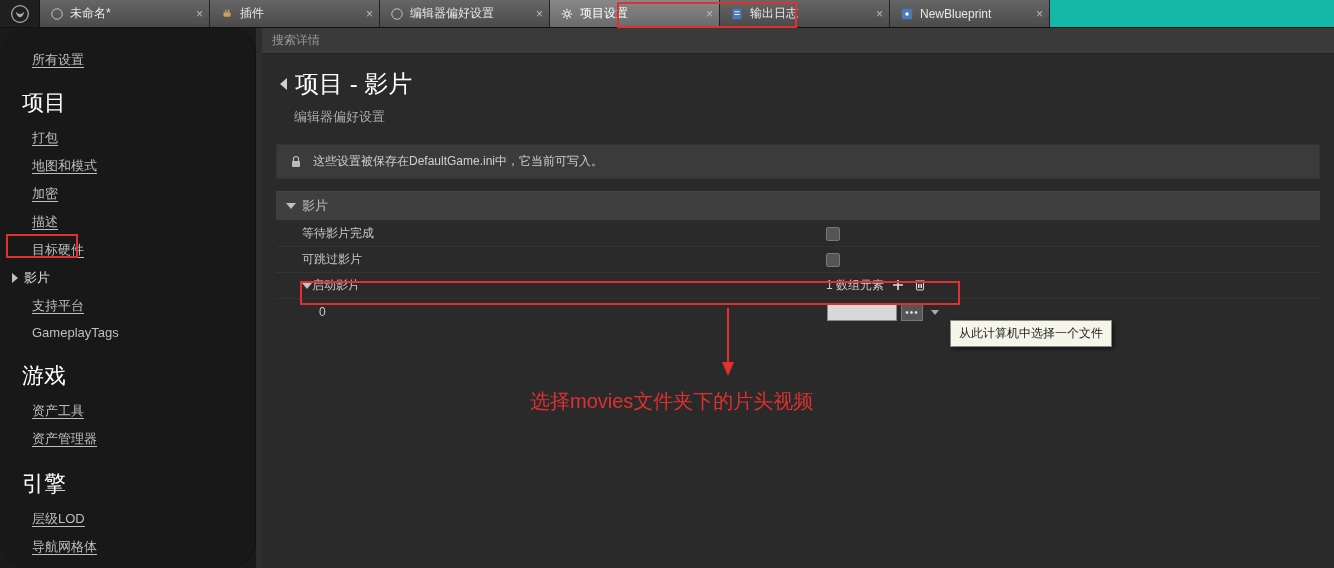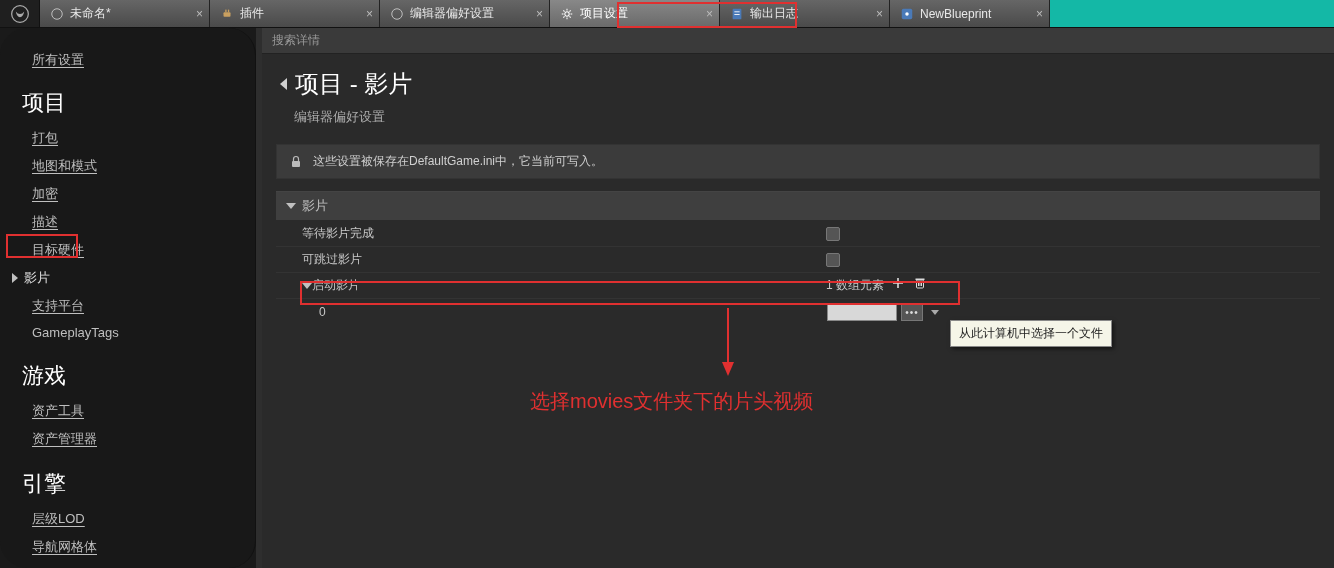--- a/index.html
+++ b/index.html
@@ -38,21 +38,21 @@
 
 .notice { margin: 6px 14px 12px 14px; background: #3b3b3b; border: 1px solid #333; padding: 8px 12px; display: flex; align-items: center; gap: 10px; font-size: 12px; color: #d0d0d0; }
 .notice .lock { width: 14px; height: 14px; display: inline-flex; }
 
 .panel { margin: 0 14px; border-top: 1px solid #444; }
 .cat-header { background: #3f3f3f; border-bottom: 1px solid #2a2a2a; padding: 5px 10px; display: flex; align-items: center; gap: 6px; }
 .tri-down { width: 0; height: 0; border-left: 5px solid transparent; border-right: 5px solid transparent; border-top: 6px solid #c0c0c0; }
 
 .prop-row { display: flex; align-items: center; border-bottom: 1px solid #333; height: 26px; }
 .prop-label { width: 550px; padding-left: 26px; color: #c8c8c8; font-size: 12px; }
-.prop-value { flex: 1; display: flex; align-items: flex-start; gap: 8px; color: #c8c8c8; font-size: 12px; }
+.prop-value { flex: 1; display: flex; align-items: flex-end; gap: 8px; color: #c8c8c8; font-size: 12px; }
 .checkbox { width: 14px; height: 14px; background: #555; border: 1px solid #777; border-radius: 2px; }
 
 .array-header-row .prop-label { display: flex; align-items: center; gap: 0; }
 .array-icons { display: flex; align-items: center; gap: 10px; color: #ddd; }
 .array-icons .plus, .array-icons .trash { cursor: pointer; }
 
 .array-item { display: flex; align-items: center; height: 26px; border: 1px solid transparent; }
 .array-item .idx { width: 550px; padding-left: 42px; color: #c8c8c8; font-size: 12px; }
 .array-item .val { flex: 1; display: flex; align-items: center; gap: 4px; }
 .val-input { width: 70px; height: 18px; background: #d8d8d8; border: 1px solid #888; }

